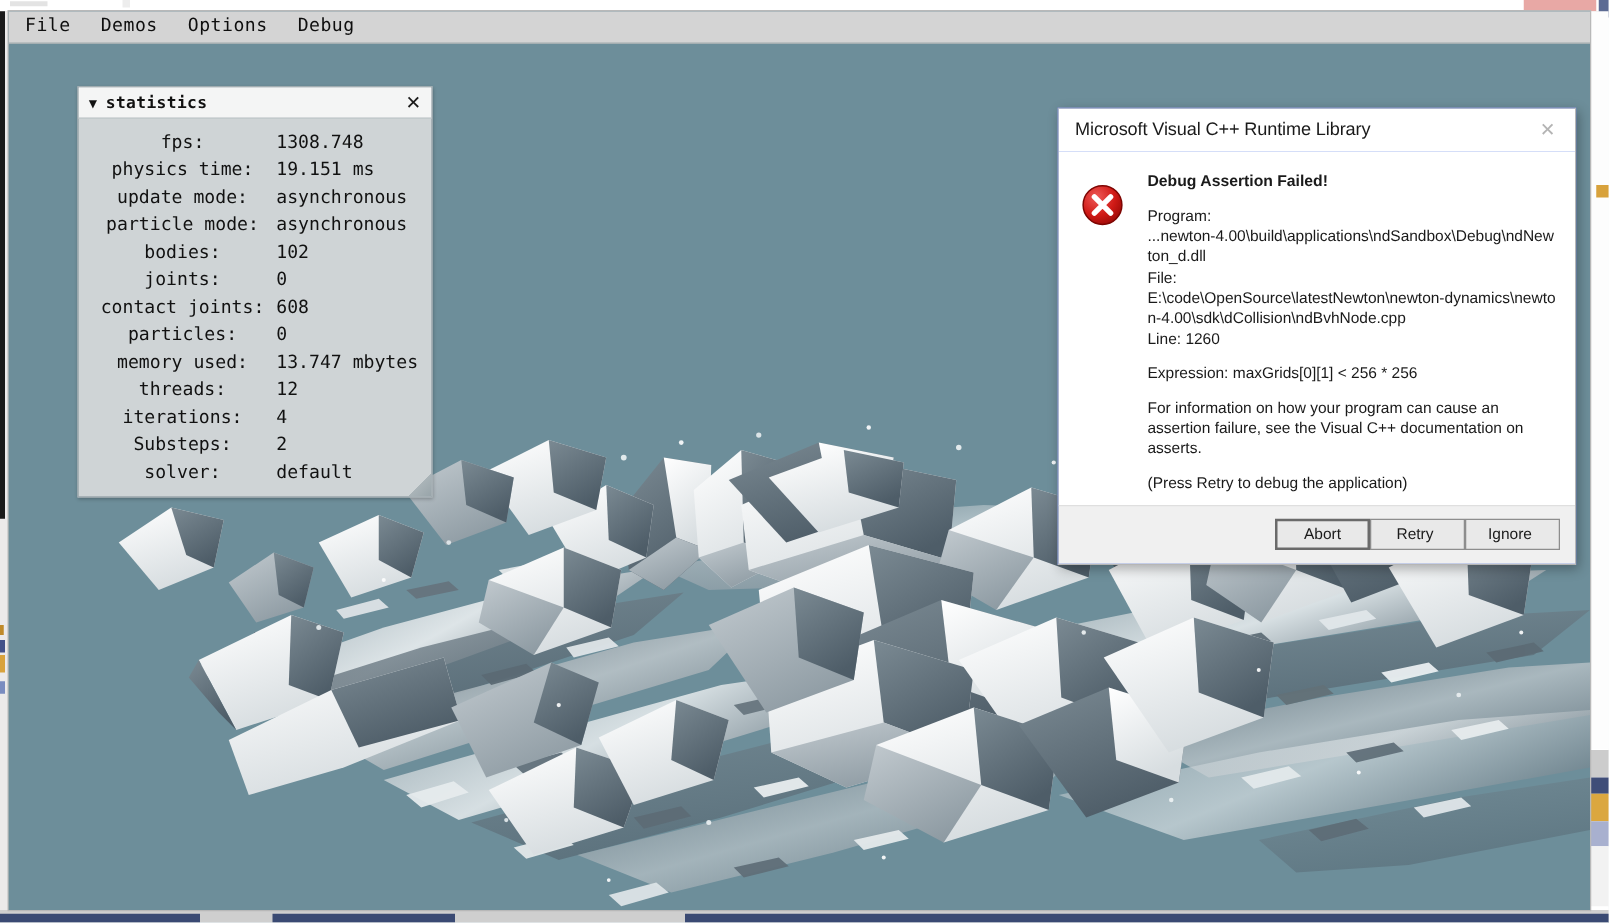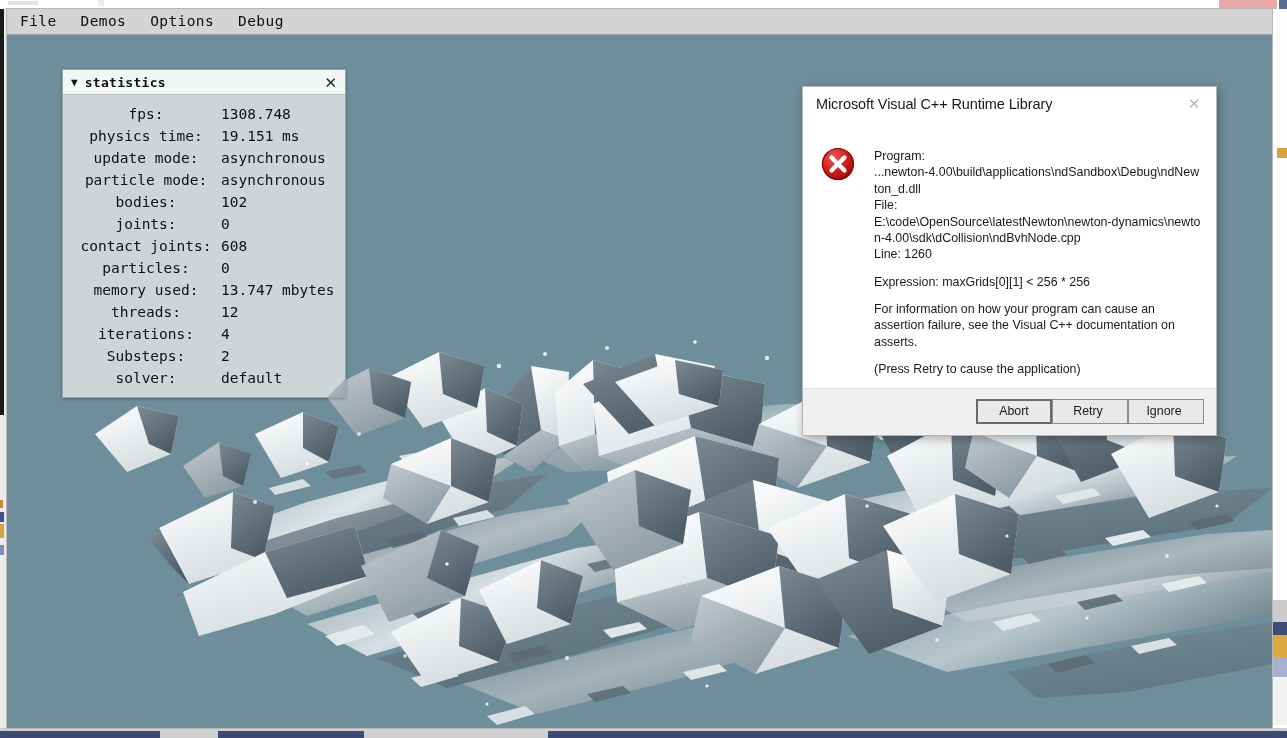--- a/index.html
+++ b/index.html
@@ -200,21 +200,21 @@
   #stats-grip {
     position: absolute;
     right: 0; bottom: 0;
     width: 18px; height: 18px;
     background: linear-gradient(135deg, rgba(0,0,0,0) 50%, #aab4b8 50%, #98a4a9 100%);
   }
 
   
   #msvc-dialog {
     position: absolute;
-    left: 802px; top: 86px;
+    left: 846px; top: 86px;
     width: 413px;
     background: #1d4ed8;
     border: 1px solid #b6b6b6;
     box-shadow: 2px 3px 9px rgba(0,0,0,0.30);
     font-family: "Liberation Sans", sans-serif;
     color: #1a1a1a;
   }
   #msvc-titlebar {
     height: 34px;
     display: flex;
@@ -654,32 +654,33 @@
             <stop offset="55%" stop-color="#d01a16"></stop>
             <stop offset="100%" stop-color="#8e0603"></stop>
           </radialGradient>
         </defs>
         <circle cx="17" cy="17" r="15.5" fill="url(#errGrad)" stroke="#7d0502" stroke-width="1.2"></circle>
         <path d="M10.5,10.5 L23.5,23.5 M23.5,10.5 L10.5,23.5" stroke="#ffffff" stroke-width="4.3" stroke-linecap="round"></path>
       </svg>
     </div>
 
     <div id="msvc-text">
+      <div class="hdr">Debug Assertion Failed!</div>
 
       <div class="blk">Program:</div>
       <div class="tight wrapline">...newton-4.00\build\applications\ndSandbox\Debug\ndNewton_d.dll</div>
       <div class="tight">File:</div>
       <div class="tight wrapline">E:\code\OpenSource\latestNewton\newton-dynamics\newton-4.00\sdk\dCollision\ndBvhNode.cpp</div>
       <div class="tight">Line: 1260</div>
 
       <div class="blk">Expression: maxGrids[0][1] &lt; 256 * 256</div>
 
       <div class="blk">For information on how your program can cause an assertion failure, see the Visual C++ documentation on asserts.</div>
 
-      <div class="blk">(Press Retry to cause the application)</div>
+      <div class="blk">(Press Retry to debug the application)</div>
     </div>
   </div>
 
   <div id="msvc-footer">
     <button class="dlg-btn default">Abort</button>
     <button class="dlg-btn">Retry</button>
     <button class="dlg-btn">Ignore</button>
   </div>
 </div>
 

